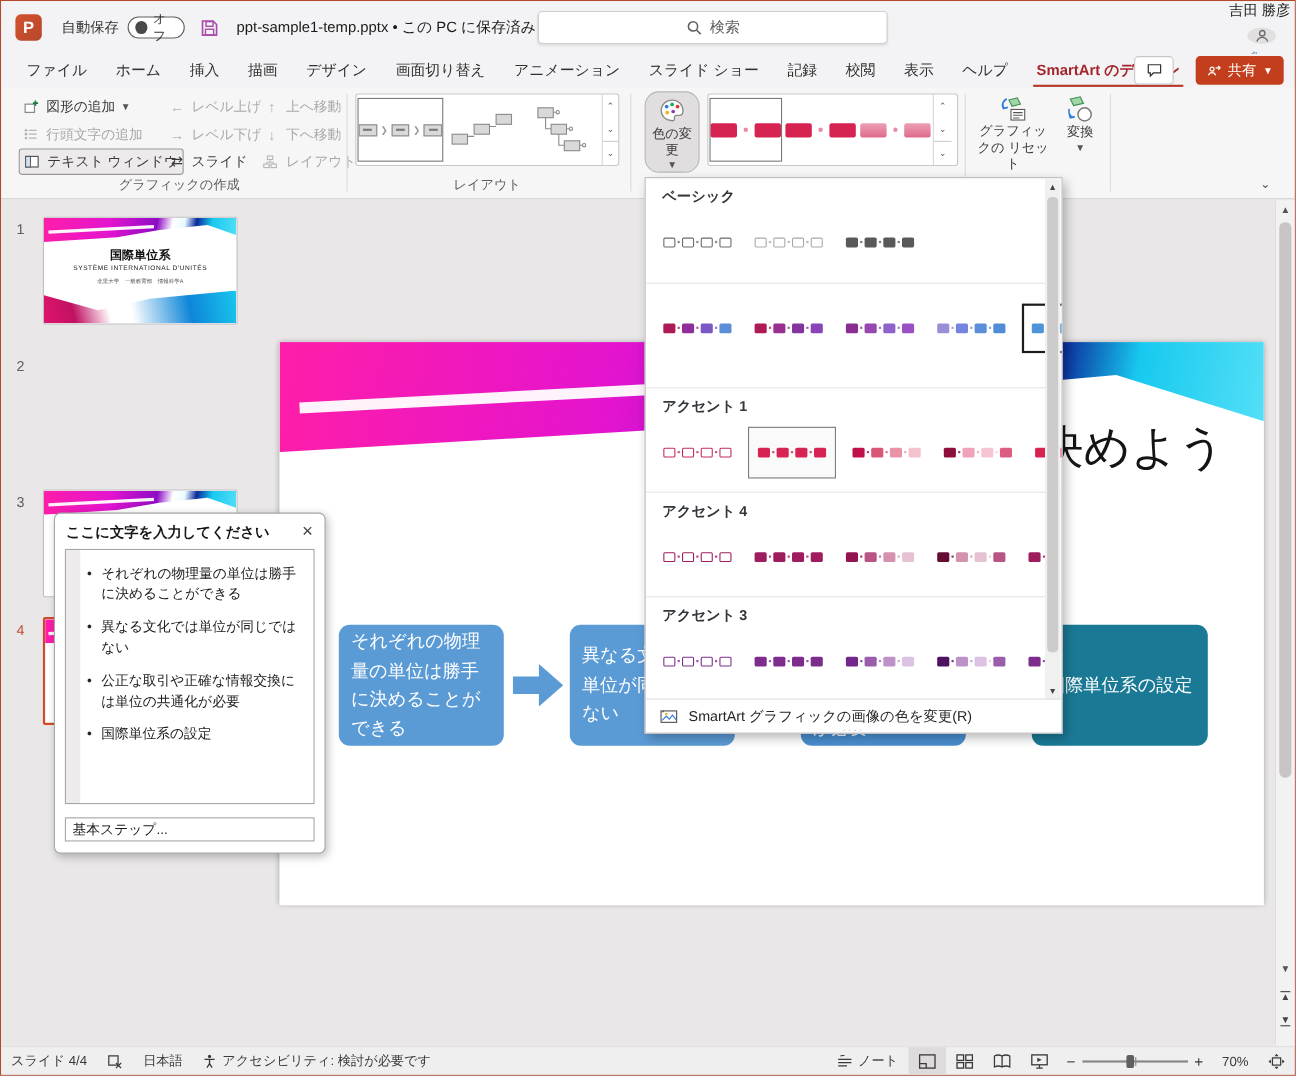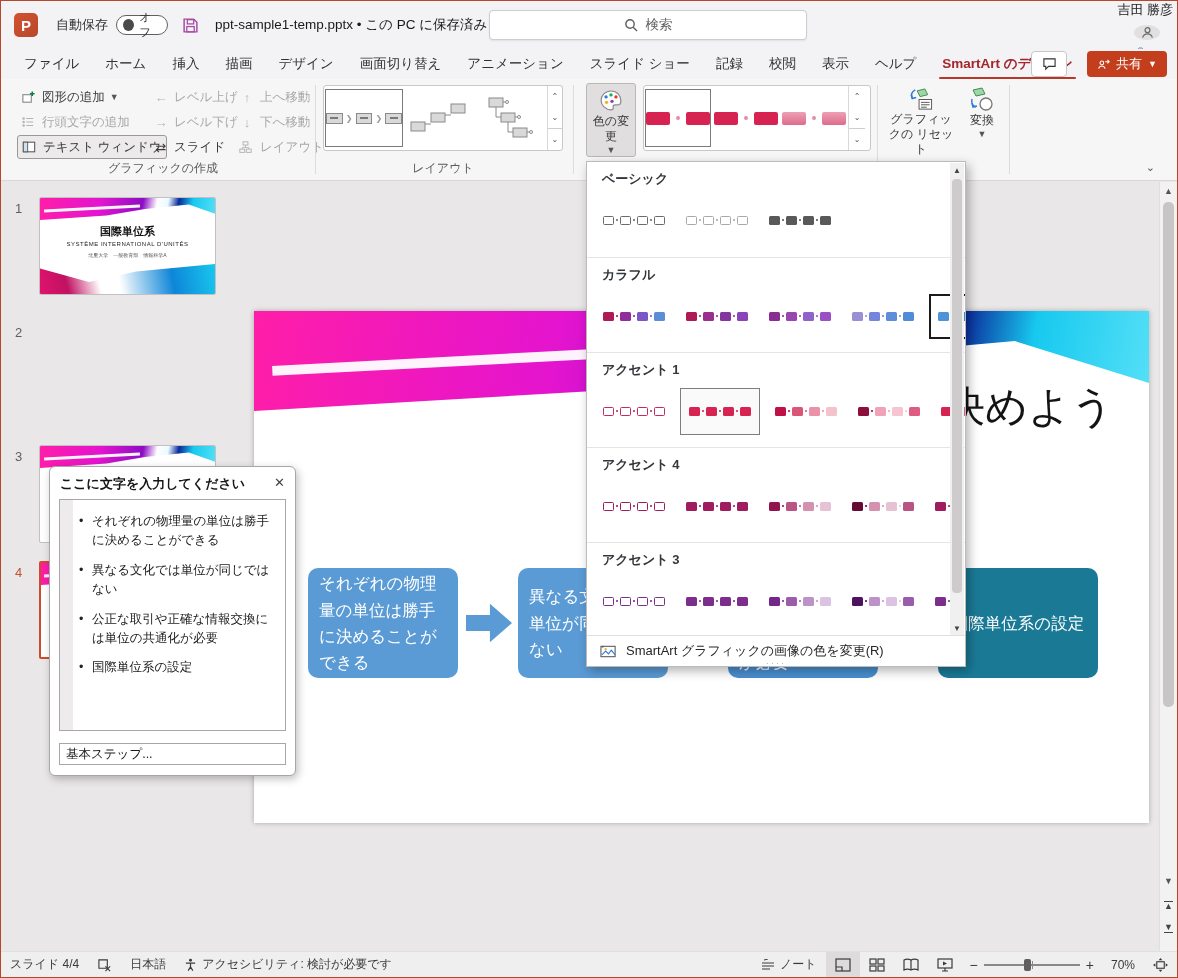--- a/index.html
+++ b/index.html
@@ -47,21 +47,21 @@
   .gcell{width:78px;margin:3px 1px;border:1px solid transparent;display:flex;align-items:center;justify-content:center;gap:3px;}
   .gcell.sel{border:1px solid #7a7a7a;background:#fff;}
   .gscroll{width:17px;border-left:1px solid #d9d7d8;display:flex;flex-direction:column;}
   .gscroll div{flex:1;display:flex;align-items:center;justify-content:center;font-size:8px;color:#555;}
   .mini-node{width:17px;height:11px;background:#d9d9d9;border:1px solid #8a8a8a;display:flex;align-items:center;justify-content:center;}
   .mini-node i{display:block;width:8px;height:1.5px;background:#7a7a7a;}
   .mini-chev{color:#9a9a9a;font-size:8px;}
   .sa-chip{width:24px;height:13px;border-radius:2px;background:#d62352;}
   .sa-chip.light{background:linear-gradient(#eda0b4,#dd6b8c);}
   .sa-dot{width:4px;height:4px;border-radius:50%;background:#e98ba4;margin:0 3px;}
-  .bigbtn{position:absolute;top:4px;height:74px;display:flex;flex-direction:column;align-items:center;font-size:12px;color:#3b3a39;padding-top:4px;border-radius:3px;text-align:center;line-height:1.25;}
+  .bigbtn{position:absolute;top:4px;height:74px;display:flex;flex-direction:column;align-items:center;font-size:12px;color:#3b3a39;padding-top:4px;border-radius:13px;text-align:center;line-height:1.25;}
   .bigbtn .chev{font-size:9px;color:#555;margin-top:1px;}
   .bigbtn.pressed{background:#e0dedf;border:1px solid #b9b7b8;}
   .collapse-chev{position:absolute;right:22px;bottom:6px;font-size:11px;color:#555;}
 
   
   .canvas{position:absolute;top:181px;left:0;right:0;bottom:26px;background:#e9e7e8;}
 
   
   .thumb{position:absolute;left:38px;width:177px;height:98px;background:#fff;border:1px solid #c2c0c1;border-radius:2px;overflow:hidden;}
   .thumb.selected{border:2px solid #cf4a2a;}
@@ -491,21 +491,20 @@
               <span class="cdot" style="background: rgb(89, 89, 89);"></span>
               <span class="chip" style="background: rgb(89, 89, 89);"></span>
               <span class="cdot" style="background: rgb(89, 89, 89);"></span>
               <span class="chip" style="background: rgb(89, 89, 89);"></span>
               <span class="cdot" style="background: rgb(89, 89, 89);"></span>
               <span class="chip" style="background: rgb(89, 89, 89);"></span>
             </div>
           </div>
         </div>
         <div class="cm-section">
-          <div class="cm-title">カラフル</div>
           <div class="cm-row">
             <div class="swatch">
               <span class="chip" style="background: rgb(173, 26, 86);"></span>
               <span class="cdot" style="background: rgb(173, 26, 86);"></span>
               <span class="chip" style="background: rgb(143, 45, 156);"></span>
               <span class="cdot" style="background: rgb(143, 45, 156);"></span>
               <span class="chip" style="background: rgb(122, 87, 197);"></span>
               <span class="cdot" style="background: rgb(122, 87, 197);"></span>
               <span class="chip" style="background: rgb(91, 142, 214);"></span>
             </div>

